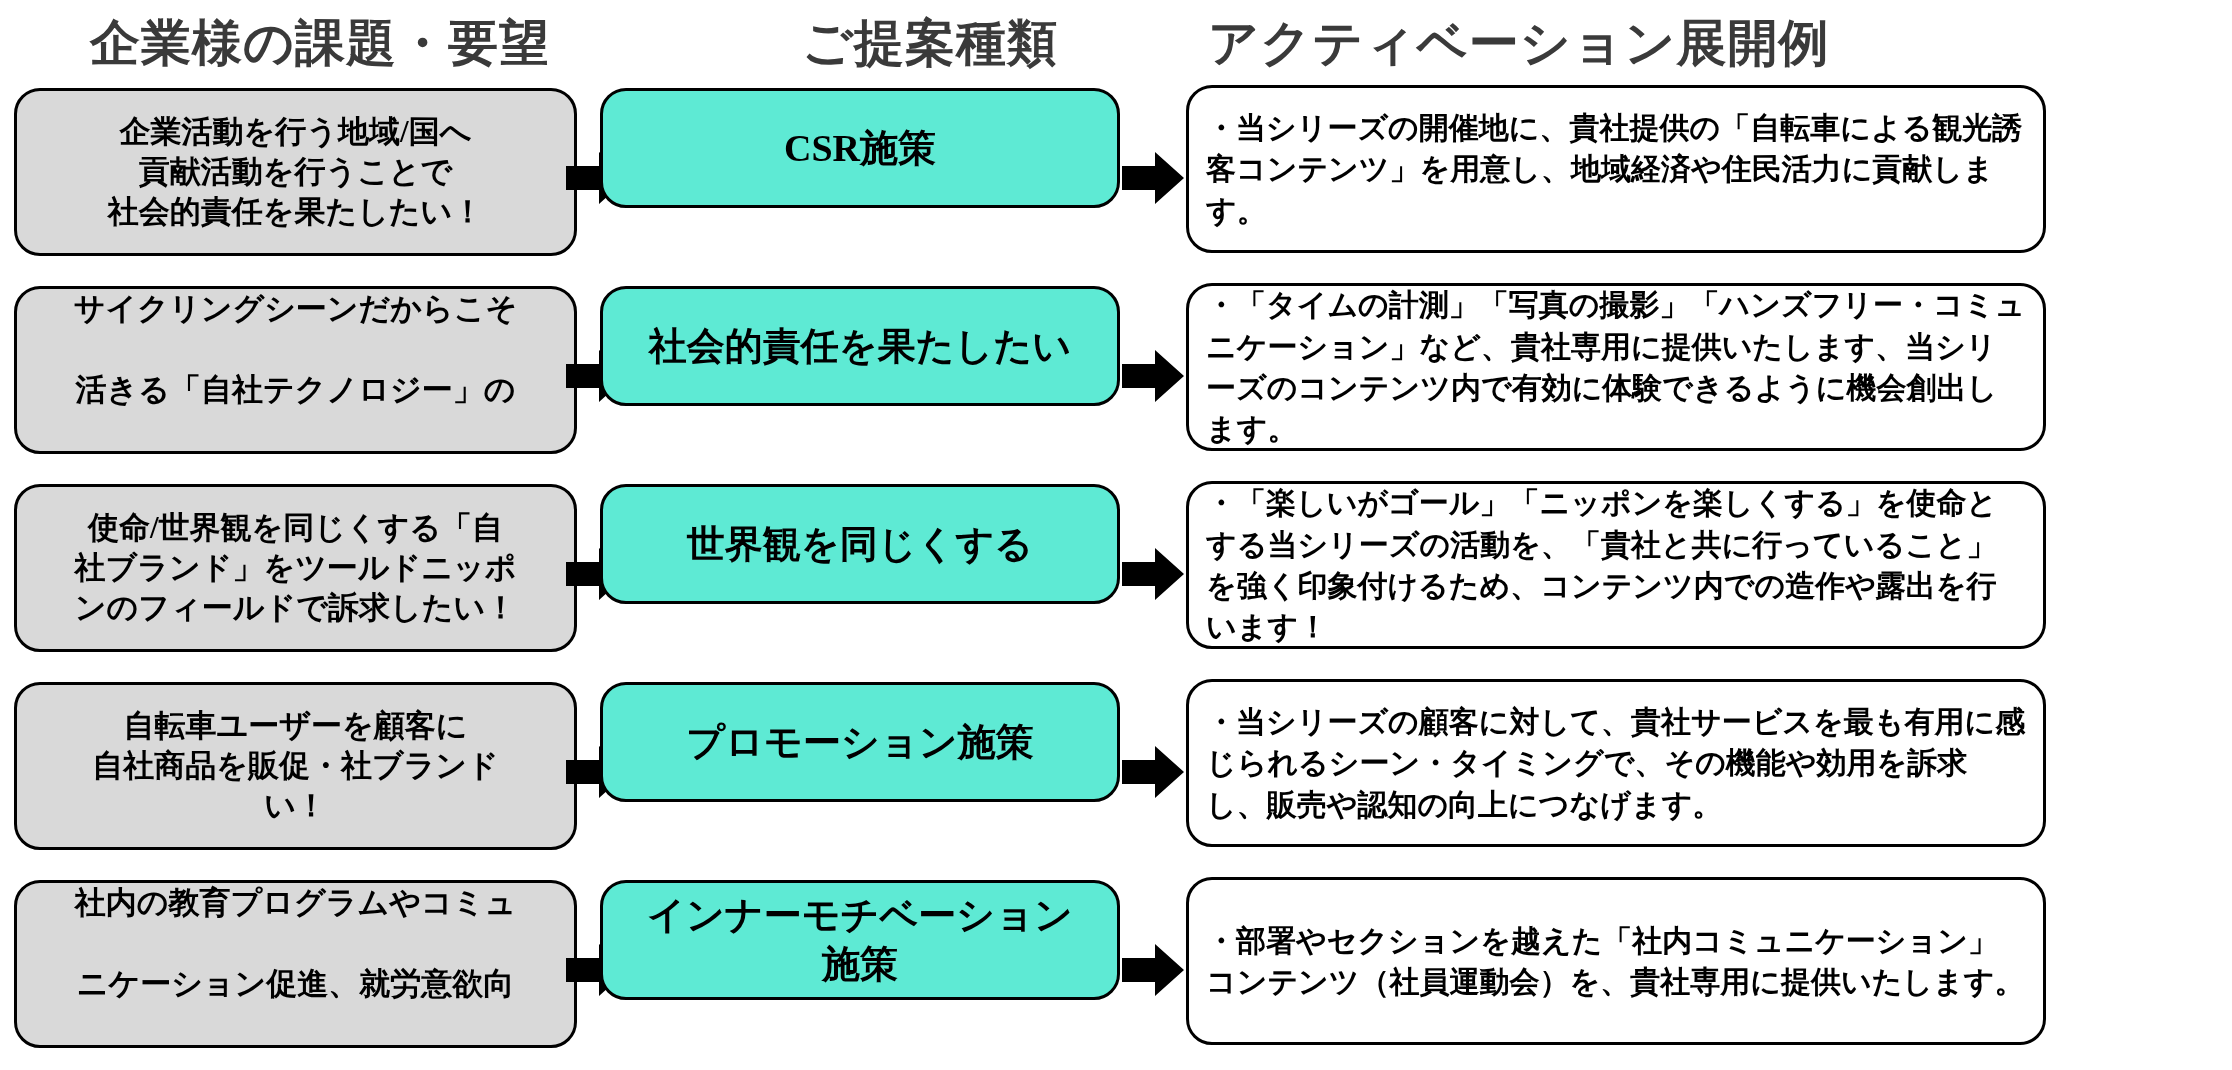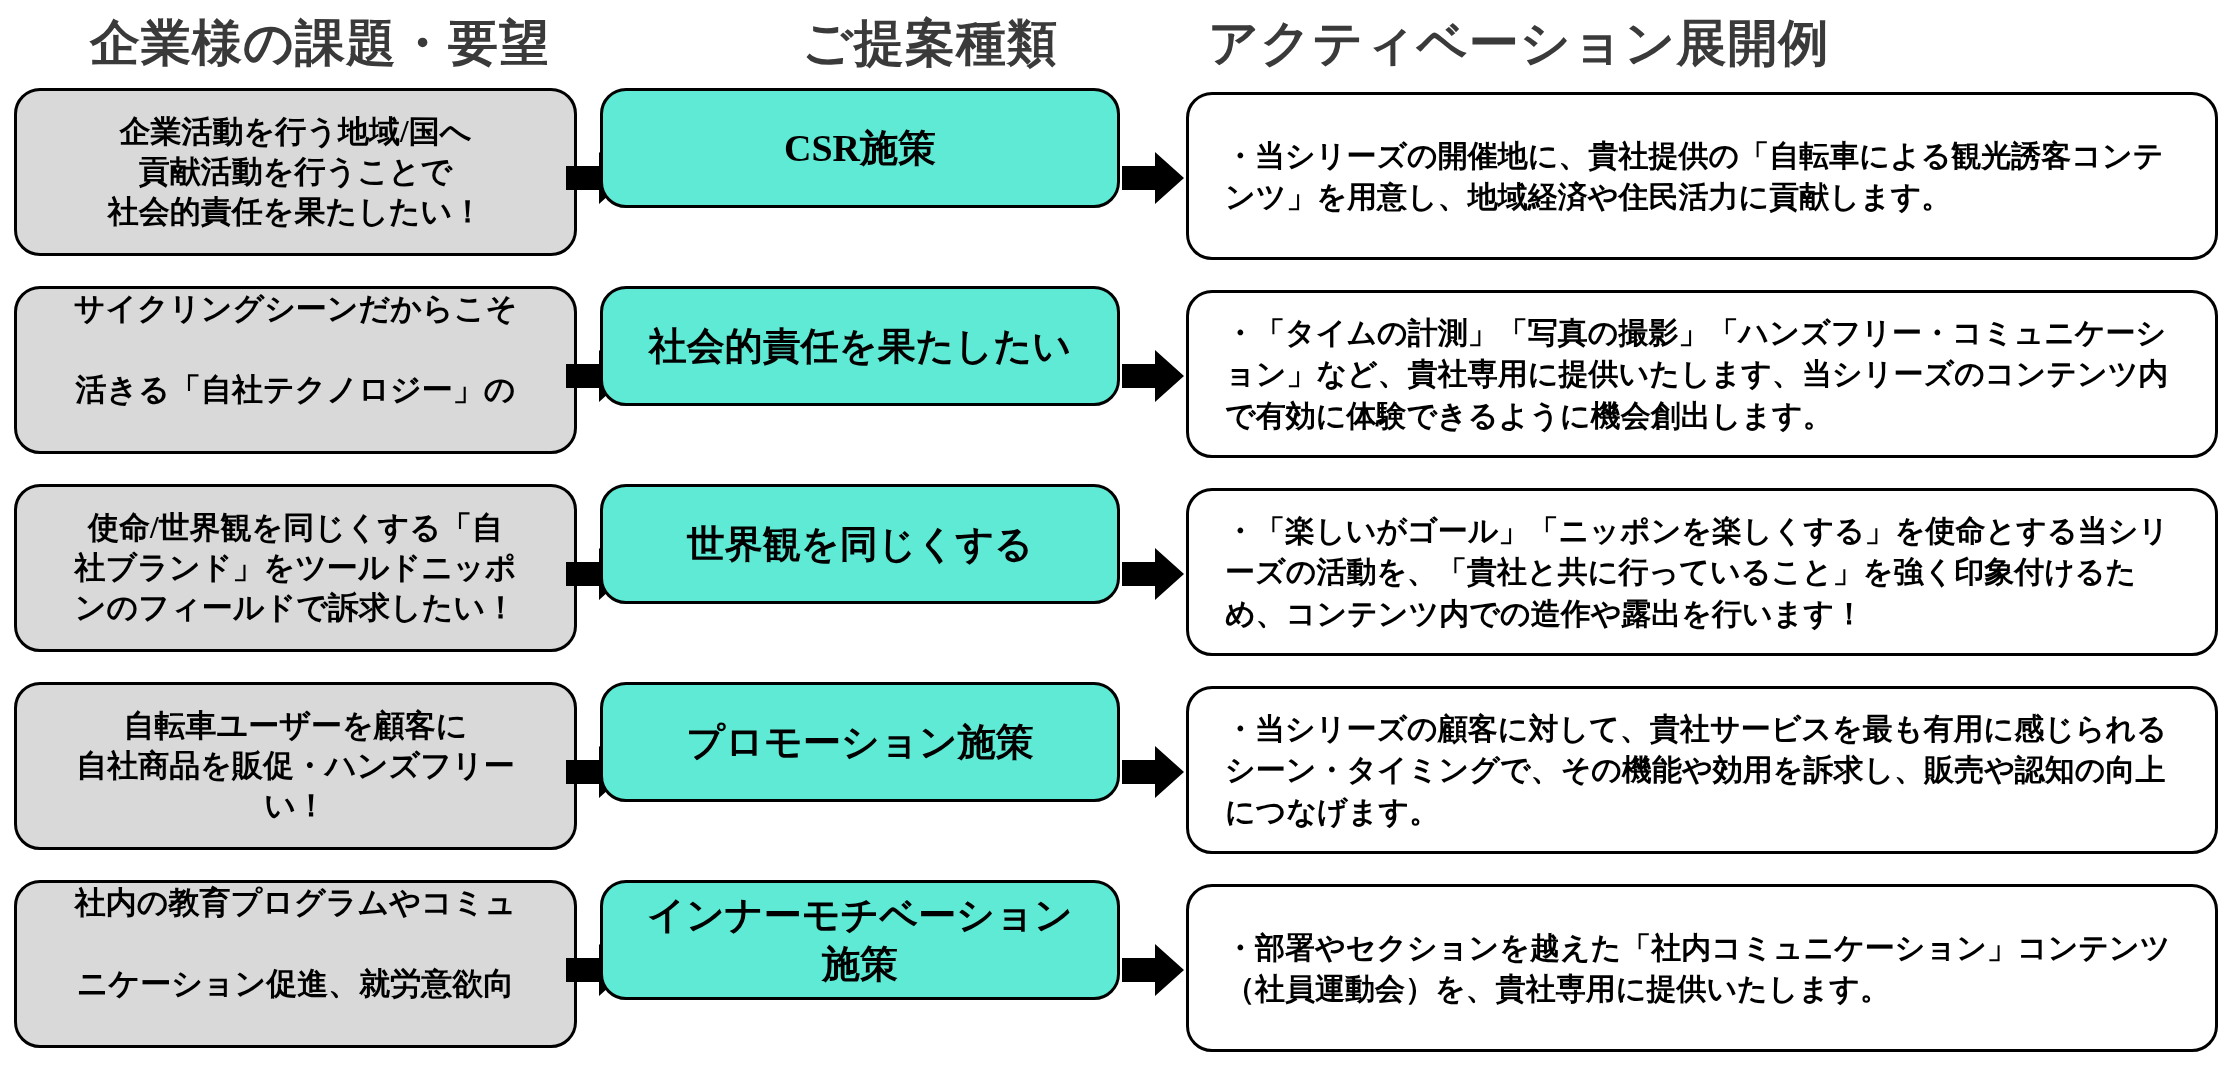--- a/index.html
+++ b/index.html
@@ -101,25 +101,25 @@
     width: 100%;
     text-align: center;
     font-weight: bold;
     font-size: 38px;
     line-height: 1.28;
     white-space: pre-line;
   }
 
   .box-activation {
     left: 1186px;
-    top: 12px;
-    width: 1032px;
+    top: 5px;
+    width: 860px;
     height: 168px;
     background: #ffffff;
-    padding: 6px 36px;
+    padding: 6px 17px;
     justify-content: flex-start;
   }
   .box-activation .txt {
     width: 100%;
     text-align: left;
     font-weight: bold;
     font-size: 30px;
     line-height: 1.38;
   }
 
@@ -241,21 +241,21 @@
         </svg>
       </div>
       <div class="box box-activation">
         <div class="txt">・「楽しいがゴール」「ニッポンを楽しくする」を使命とする当シリーズの活動を、「貴社と共に行っていること」を強く印象付けるため、コンテンツ内での造作や露出を行います！</div>
       </div>
     </div>
 
     <div class="row">
       <div class="box box-issue">
         <div class="txt">自転車ユーザーを顧客に
-自社商品を販促・ハンズフリー
+自社商品を販促・社ブランド
 い！</div>
       </div>
       <div class="arrow arrow-1">
         <svg viewBox="0 0 62 52" xmlns="http://www.w3.org/2000/svg" aria-hidden="true">
           <polygon points="0,14 33,14 33,0 62,26 33,52 33,38 0,38" fill="#000000"></polygon>
         </svg>
       </div>
       <div class="box box-proposal">
         <div class="txt">プロモーション施策</div>
       </div>

